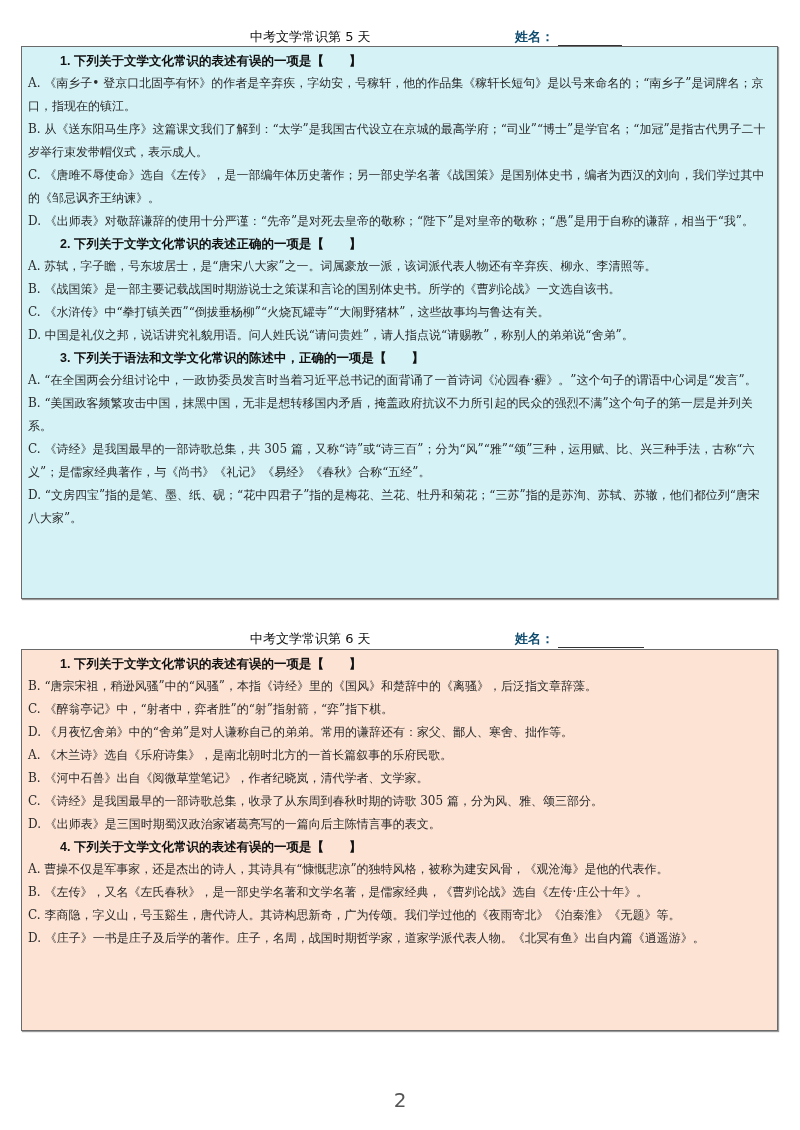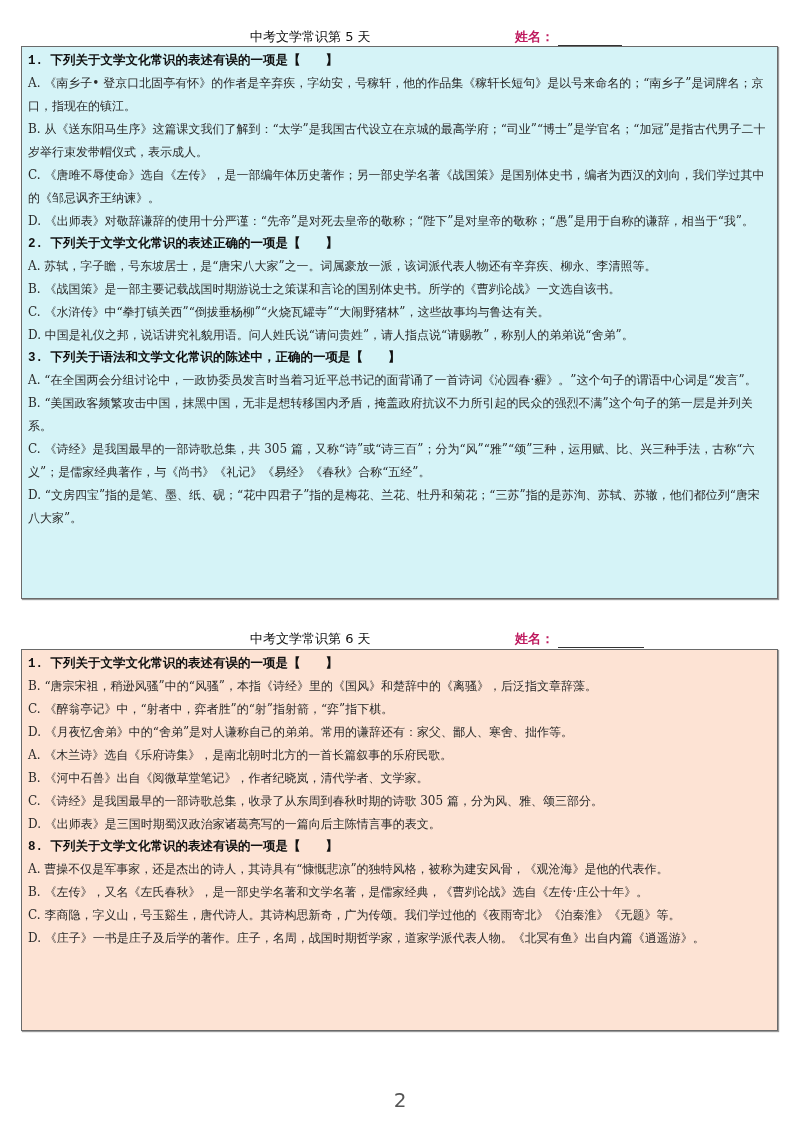--- a/index.html
+++ b/index.html
@@ -2,29 +2,29 @@
 <html><head>
 <meta charset="utf-8">
 <style>
   html, body { margin: 0; padding: 0; background: #ffffff; }
   body { width: 800px; height: 1130px; position: relative; overflow: hidden;
          font-family: "DejaVu Serif", "Liberation Serif", serif; color: #222; }
   .sheet-header { position: absolute; left: 0; width: 800px; height: 22px; }
   .sheet-title { position: absolute; left: 250px; top: 0; font-family: "DejaVu Sans", "Liberation Sans", sans-serif;
                  font-weight: normal; font-size: 13px; color: #111; }
   .sheet-name { position: absolute; left: 515px; top: 0; font-family: "DejaVu Sans", "Liberation Sans", sans-serif;
-                font-weight: bold; font-size: 13px; color: #be185d; }
+                font-weight: bold; font-size: 13px; color: #0c4a6e; }
   .name-blank { display: inline-block; width: 64px; border-bottom: 1px solid #333; height: 14px; vertical-align: bottom; margin-left: 4px; }
   .name-blank.wide { width: 86px; }
   .box { position: absolute; left: 21px; width: 757px; border: 1.5px solid #6a6a6a;
          box-shadow: 1px 1px 1px #999; box-sizing: border-box; padding: 3px 10px 0 6px; }
   .box.blue { background: #d5f3f7; }
   .box.peach { background: #fde3d4; }
-  .q-title { font-family: Liberation Mono, monospace; font-weight: bold; font-size: 12.5px;
-             line-height: 22px; color: #111; }
+  .q-title { font-family: Liberation Sans, sans-serif; font-weight: bold; font-size: 12.5px;
+             line-height: 22px; color: #111; margin-left: 32px; }
   .opt { font-size: 12px; line-height: 23px; color: #2a2a2a; }
   .page-number { position: absolute; top: 1088px; left: 0; width: 800px; text-align: center;
                  font-family: "DejaVu Sans", "Liberation Sans", sans-serif; font-size: 20px; color: #555; }
 </style>
 </head>
 <body>
 
 <div class="sheet-header" style="top:28px;">
   <span class="sheet-title">中考文学常识第 5 天</span>
   <span class="sheet-name"><span>姓名：</span><span class="name-blank"></span></span>
@@ -66,21 +66,21 @@
     <div class="opt">C. 《醉翁亭记》中，“射者中，弈者胜”的“射”指射箭，“弈”指下棋。</div>
     <div class="opt">D. 《月夜忆舍弟》中的“舍弟”是对人谦称自己的弟弟。常用的谦辞还有：家父、鄙人、寒舍、拙作等。</div>
   </div>
   <div>
     <div class="opt">A. 《木兰诗》选自《乐府诗集》，是南北朝时北方的一首长篇叙事的乐府民歌。</div>
     <div class="opt">B. 《河中石兽》出自《阅微草堂笔记》，作者纪晓岚，清代学者、文学家。</div>
     <div class="opt">C. 《诗经》是我国最早的一部诗歌总集，收录了从东周到春秋时期的诗歌 305 篇，分为风、雅、颂三部分。</div>
     <div class="opt">D. 《出师表》是三国时期蜀汉政治家诸葛亮写的一篇向后主陈情言事的表文。</div>
   </div>
   <div>
-    <div class="q-title">8. 下列关于文学文化常识的表述有误的一项是【　　】</div>
+    <div class="q-title">4. 下列关于文学文化常识的表述有误的一项是【　　】</div>
     <div class="opt">A. 曹操不仅是军事家，还是杰出的诗人，其诗具有“慷慨悲凉”的独特风格，被称为建安风骨，《观沧海》是他的代表作。</div>
     <div class="opt">B. 《左传》，又名《左氏春秋》，是一部史学名著和文学名著，是儒家经典，《曹刿论战》选自《左传·庄公十年》。</div>
     <div class="opt">C. 李商隐，字义山，号玉谿生，唐代诗人。其诗构思新奇，广为传颂。我们学过他的《夜雨寄北》《泊秦淮》《无题》等。</div>
     <div class="opt">D. 《庄子》一书是庄子及后学的著作。庄子，名周，战国时期哲学家，道家学派代表人物。《北冥有鱼》出自内篇《逍遥游》。</div>
   </div>
 </div>
 
 <div class="page-number">2</div>
 
 </body></html>

